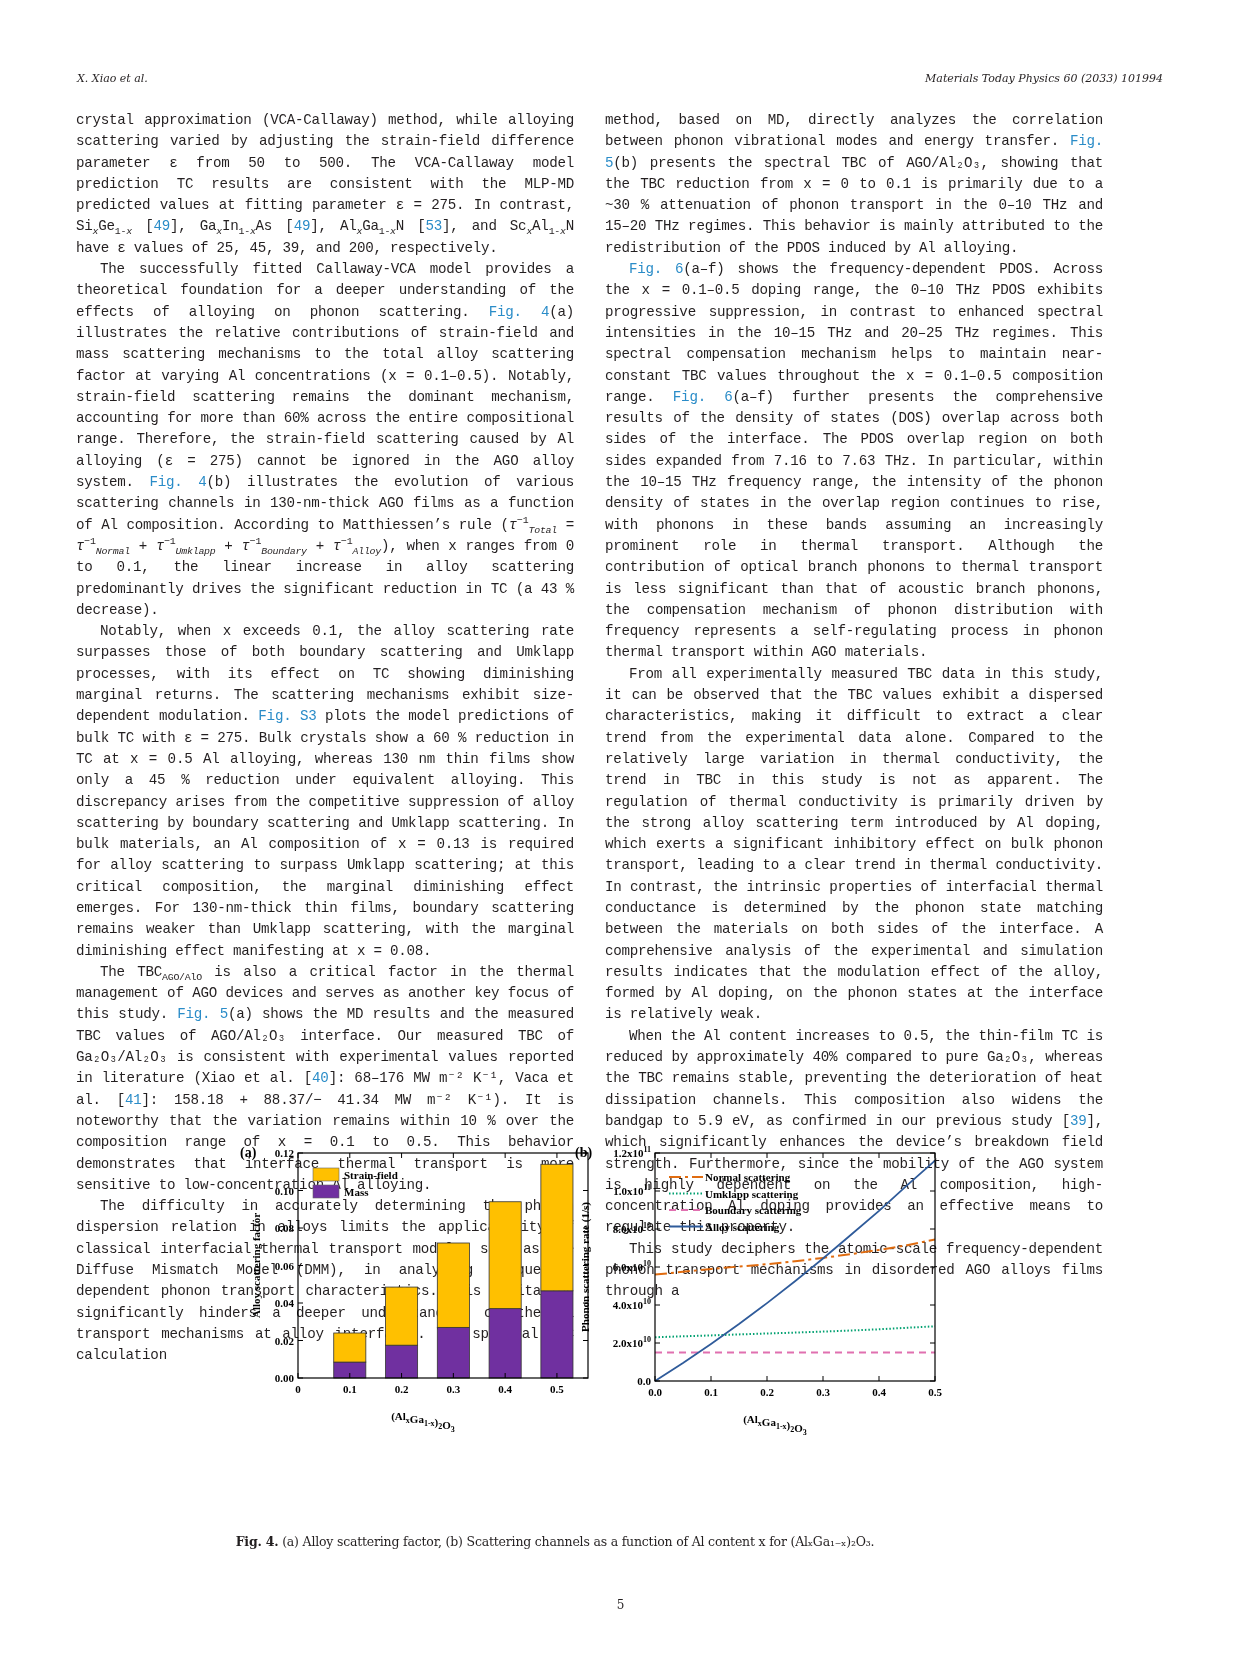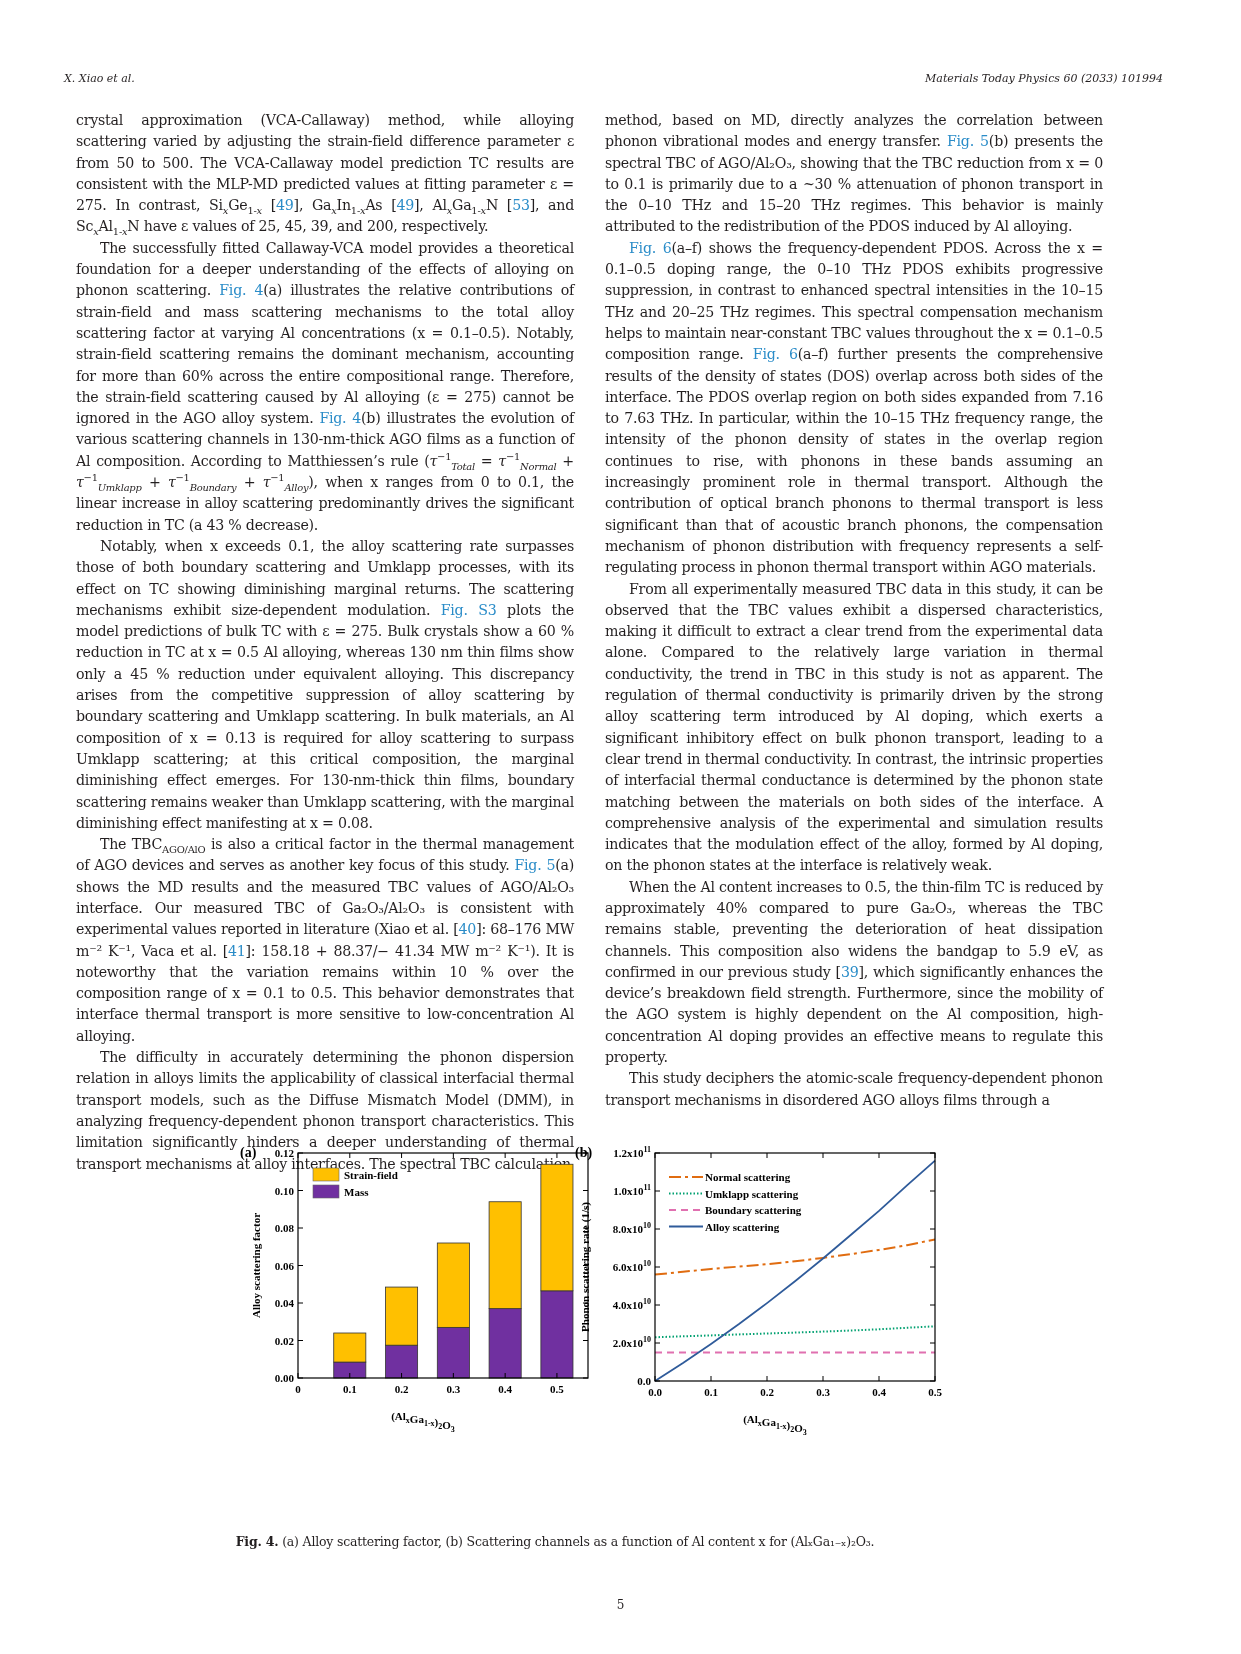--- a/index.html
+++ b/index.html
@@ -1,25 +1,25 @@
 <!DOCTYPE html>
 <html><head>
 <meta charset="utf-8">
 <style>
   html, body { margin:0; padding:0; background:#ffffff; }
   body { width:1241px; height:1654px; position:relative; overflow:hidden;
          font-family:"DejaVu Serif", serif; color:#231f20; }
   .runhead { position:absolute; top:72px; font-size:11px; font-style:italic; color:#231f20; }
-  .runhead.left { left:64px; }
+  .runhead.left { left:77px; }
   .runhead.right { right:78px; }
   .col { position:absolute; top:110px; width:498px; font-size:14.2px; line-height:21.3px;
          text-align:justify; hyphens:auto; letter-spacing:-0.25px; }
   .col.left { left:76px; }
   .col.right { left:640px; }
-  .col p { margin:0; text-indent:24px; }
+  .col p { margin:0; text-indent:24px;font-family:Liberation Mono, monospace; }
   .col p.noindent { text-indent:0; }
   .ref { color:#2a8cc8;margin-top:28px; }
   sub, sup { font-size:70%; line-height:0; }
   .section-title { margin:22px 0 22px 0; font-size:14.5px; text-indent:0; }
   .section-title span.num { margin-right:10px; }
   .figure { position:absolute; top:1215px; left:240px; width:760px; height:310px; }
   .caption { position:absolute; top:1534px; left:0; width:1110px; text-align:center; font-size:12.5px; letter-spacing:-0.2px; }
   .caption b { font-weight:bold; }
   .pagenum { position:absolute; top:1598px; left:0; width:1241px; text-align:center; font-size:12px; }
   svg text { font-family:"Liberation Serif", serif; font-weight:bold; fill:#000; }

